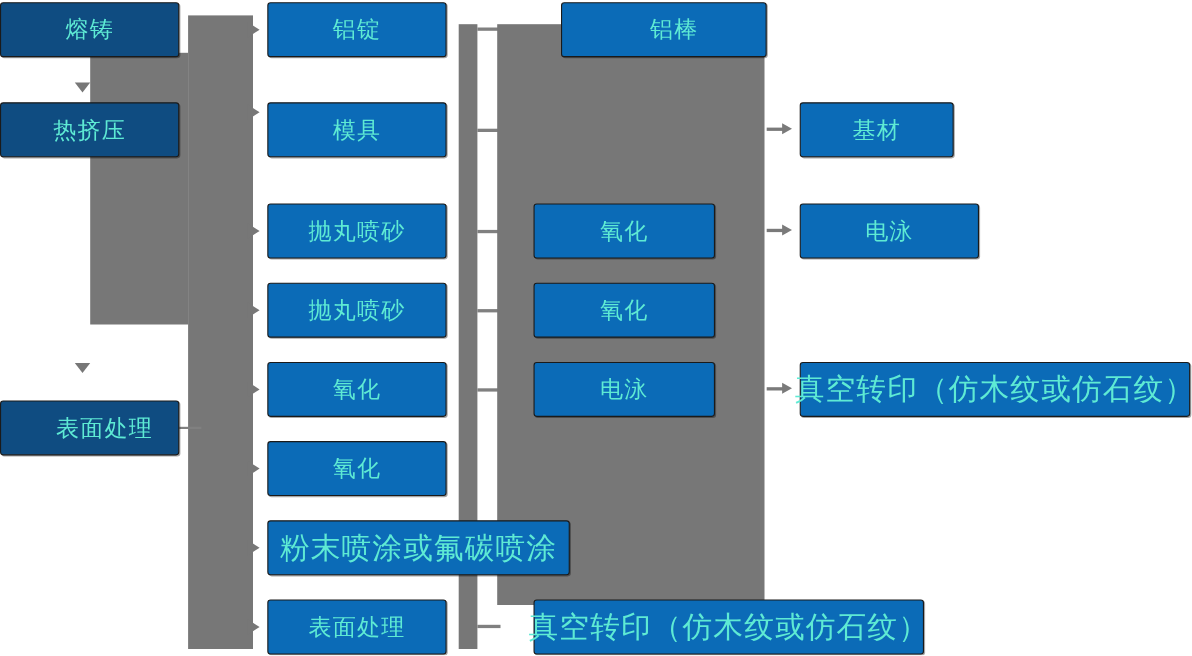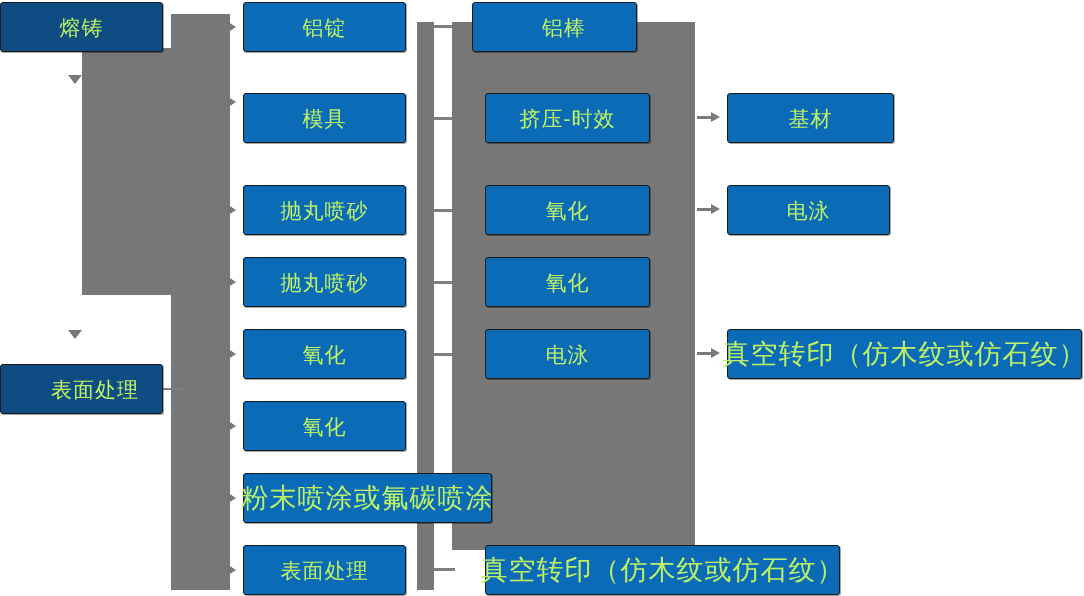--- a/index.html
+++ b/index.html
@@ -57,21 +57,21 @@
     height: 3px;
   }
 
   
   .node {
     position: absolute;
     box-sizing: border-box;
     display: flex;
     align-items: center;
     justify-content: center;
-    color: #bef264;
+    color: #5eead4;
     border: 1px solid #1a1a1a;
     border-radius: 3px;
     letter-spacing: 1px;
     white-space: nowrap;
     box-shadow: 1px 1px 0 rgba(0,0,0,0.35);
     z-index: 5;
   }
   .node.dark  { background: #0F4C81; }
   .node.light { background: #0B6BB7; }
   .node .label { font-size: 21px; line-height: 1; }
@@ -114,20 +114,23 @@
 
   <div class="arrow-stem" style="left:697px; top:208px; width:16px;"></div>
   <div class="arrowhead sm" style="left:711px; top:204px;"></div>
 
   <div class="arrow-stem" style="left:697px; top:352px; width:16px;"></div>
   <div class="arrowhead sm" style="left:711px; top:348px;"></div>
 
   <div class="node dark" style="left:0px; top:2px; width:163px; height:50px;">
     <span class="label">熔铸</span>
   </div>
+  <div class="node dark" style="left:0px; top:93px; width:163px; height:50px;">
+    <span class="label">热挤压</span>
+  </div>
   <div class="node dark" style="left:0px; top:364px; width:163px; height:50px;padding-left:27px;">
     <span class="label">表面处理</span>
   </div>
 
   <div class="node light" style="left:243px; top:2px; width:163px; height:50px;">
     <span class="label">铝锭</span>
   </div>
   <div class="node light" style="left:243px; top:93px; width:163px; height:50px;">
     <span class="label">模具</span>
   </div>
@@ -136,47 +139,44 @@
   </div>
   <div class="node light" style="left:243px; top:257px; width:163px; height:50px;">
     <span class="label">抛丸喷砂</span>
   </div>
   <div class="node light" style="left:243px; top:329px; width:163px; height:50px;">
     <span class="label">氧化</span>
   </div>
   <div class="node light" style="left:243px; top:401px; width:163px; height:50px;">
     <span class="label">氧化</span>
   </div>
-  <div class="node light wide" style="left:243px; top:473px; width:249px; height:50px;">
+  <div class="node light wide" style="left:243px; top:473px; width:275px; height:50px;">
     <span class="label">粉末喷涂或氟碳喷涂</span>
   </div>
   <div class="node light" style="left:243px; top:545px; width:163px; height:50px;">
     <span class="label">表面处理</span>
   </div>
 
-  <div class="node light" style="left:472px; top:2px; width:165px; height:50px;padding-left:19px;">
+  <div class="node light" style="left:510px; top:2px; width:187px; height:50px;padding-left:19px;">
     <span class="label">铝棒</span>
-  </div>
-  <div class="node light" style="left:485px; top:93px; width:165px; height:50px;">
-    <span class="label">挤压-时效</span>
   </div>
   <div class="node light" style="left:485px; top:185px; width:165px; height:50px;">
     <span class="label">氧化</span>
   </div>
   <div class="node light" style="left:485px; top:257px; width:165px; height:50px;">
     <span class="label">氧化</span>
   </div>
   <div class="node light" style="left:485px; top:329px; width:165px; height:50px;">
     <span class="label">电泳</span>
   </div>
   <div class="node light wide" style="left:485px; top:545px; width:355px; height:50px;">
     <span class="label">真空转印（仿木纹或仿石纹）</span>
   </div>
 
-  <div class="node light" style="left:727px; top:93px; width:167px; height:50px;">
+  <div class="node light" style="left:727px; top:93px; width:140px; height:50px;">
     <span class="label">基材</span>
   </div>
   <div class="node light" style="left:727px; top:185px; width:163px; height:50px;">
     <span class="label">电泳</span>
   </div>
   <div class="node light wide" style="left:727px; top:329px; width:355px; height:50px;">
     <span class="label">真空转印（仿木纹或仿石纹）</span>
   </div>
 
 </div>

